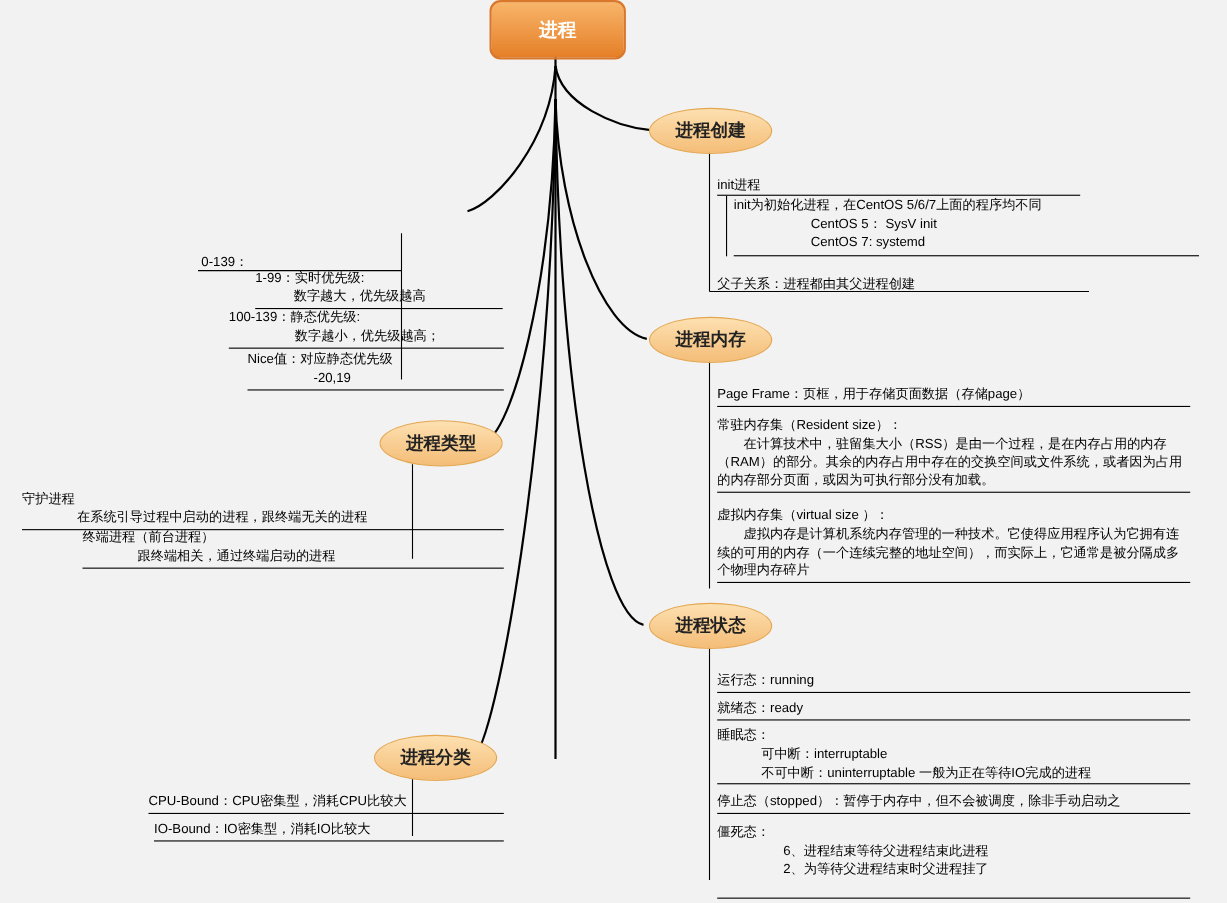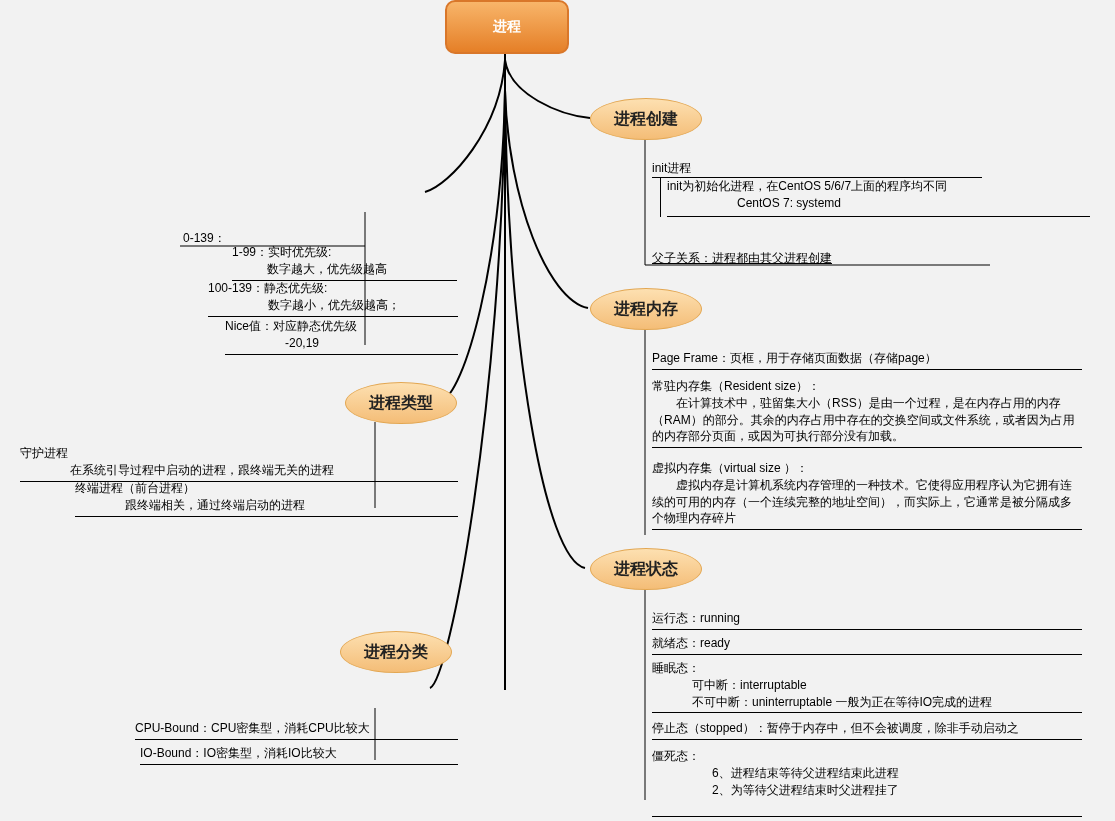--- a/index.html
+++ b/index.html
@@ -1,20 +1,20 @@
 <!DOCTYPE html>
 <html><head>
 <meta charset="utf-8">
 <style>
   html,body{margin:0;padding:0;width:1115px;height:821px;background:#f2f2f2;font-family:"Microsoft YaHei","SimSun",sans-serif;font-size:12px;color:#000;overflow:hidden;}
   .canvas{position:relative;width:1115px;height:821px;}
   .root{
     position:absolute;left:445px;top:0;width:120px;height:50px;
     background:linear-gradient(#f8b56a,#e57f27);border:2px solid #d9772a;border-radius:10px;
-    display:flex;align-items:center;justify-content:center;color:#fff;font-size:14px;font-weight:bold;
+    display:flex;align-items:center;justify-content:center;color:#fff;font-size:17px;font-weight:bold;
   }
   .branch{
     position:absolute;width:110px;height:40px;border-radius:50%;
     background:linear-gradient(#fde0b1,#f4bd77);border:1px solid #e3a752;
     display:flex;align-items:center;justify-content:center;font-size:16px;font-weight:bold;color:#222;
   }
   .note{position:absolute;font-size:12px;line-height:1.4;}
   .note .sub{padding-left:35px;}
   .bb{border-bottom:1px solid #000;}
   .bl{border-left:1px solid #000;}
@@ -51,25 +51,26 @@
 </svg>
 
 <div class="root">进程</div>
 
 <div class="branch" style="left:590px;top:98px;">进程创建</div>
 <div class="note bb" style="left:652px;top:160px;width:330px;">init进程</div>
 <div class="note" style="left:660px;top:178px;width:430px;">
   <div class="bl" style="padding-left:6px;">
    <div class="bb" style="padding-bottom:4px;">
      <span style="display:block;">init为初始化进程，在CentOS 5/6/7上面的程序均不同</span>
+     <span style="display:block;padding-left:70px;">CentOS 5： SysV init</span>
      <span style="display:block;padding-left:70px;">CentOS 7: systemd</span>
    </div>
   </div>
 </div>
-<div class="note" style="left:652px;top:250px;width:330px;text-decoration:underline;">父子关系：进程都由其父进程创建</div>
+<div class="note" style="left:652px;top:250px;width:330px;">父子关系：进程都由其父进程创建</div>
 
 <div class="note" style="left:183px;top:230px;">0-139：</div>
 <div class="note bb" style="left:232px;top:244px;width:225px;padding-bottom:2px;">
   <span>1-99：实时优先级:</span><br>
   <span class="sub">数字越大，优先级越高</span>
 </div>
 <div class="note bb" style="left:208px;top:280px;width:250px;padding-bottom:2px;">
   <span>100-139：静态优先级:</span><br>
   <span class="sub" style="padding-left:60px;">数字越小，优先级越高；</span>
 </div>
@@ -107,17 +108,17 @@
   <span style="padding-left:40px;">可中断：interruptable</span><br>
   <span style="padding-left:40px;">不可中断：uninterruptable 一般为正在等待IO完成的进程</span>
 </div>
 <div class="note bb" style="left:652px;top:720px;width:430px;padding-bottom:2px;">停止态（stopped）：暂停于内存中，但不会被调度，除非手动启动之</div>
 <div class="note bb" style="left:652px;top:748px;width:430px;padding-bottom:18px;">
   <span>僵死态：</span><br>
   <span style="padding-left:60px;">6、进程结束等待父进程结束此进程</span><br>
   <span style="padding-left:60px;">2、为等待父进程结束时父进程挂了</span>
 </div>
 
-<div class="branch" style="left:340px;top:631px;">进程分类</div>
+<div class="branch" style="left:340px;top:668px;">进程分类</div>
 <div class="note bb" style="left:140px;top:745px;width:318px;padding-bottom:2px;">IO-Bound：IO密集型，消耗IO比较大</div>
 <div class="note bb" style="left:135px;top:720px;width:323px;padding-bottom:2px;">CPU-Bound：CPU密集型，消耗CPU比较大</div>
 
 </div>
 
 </body></html>

